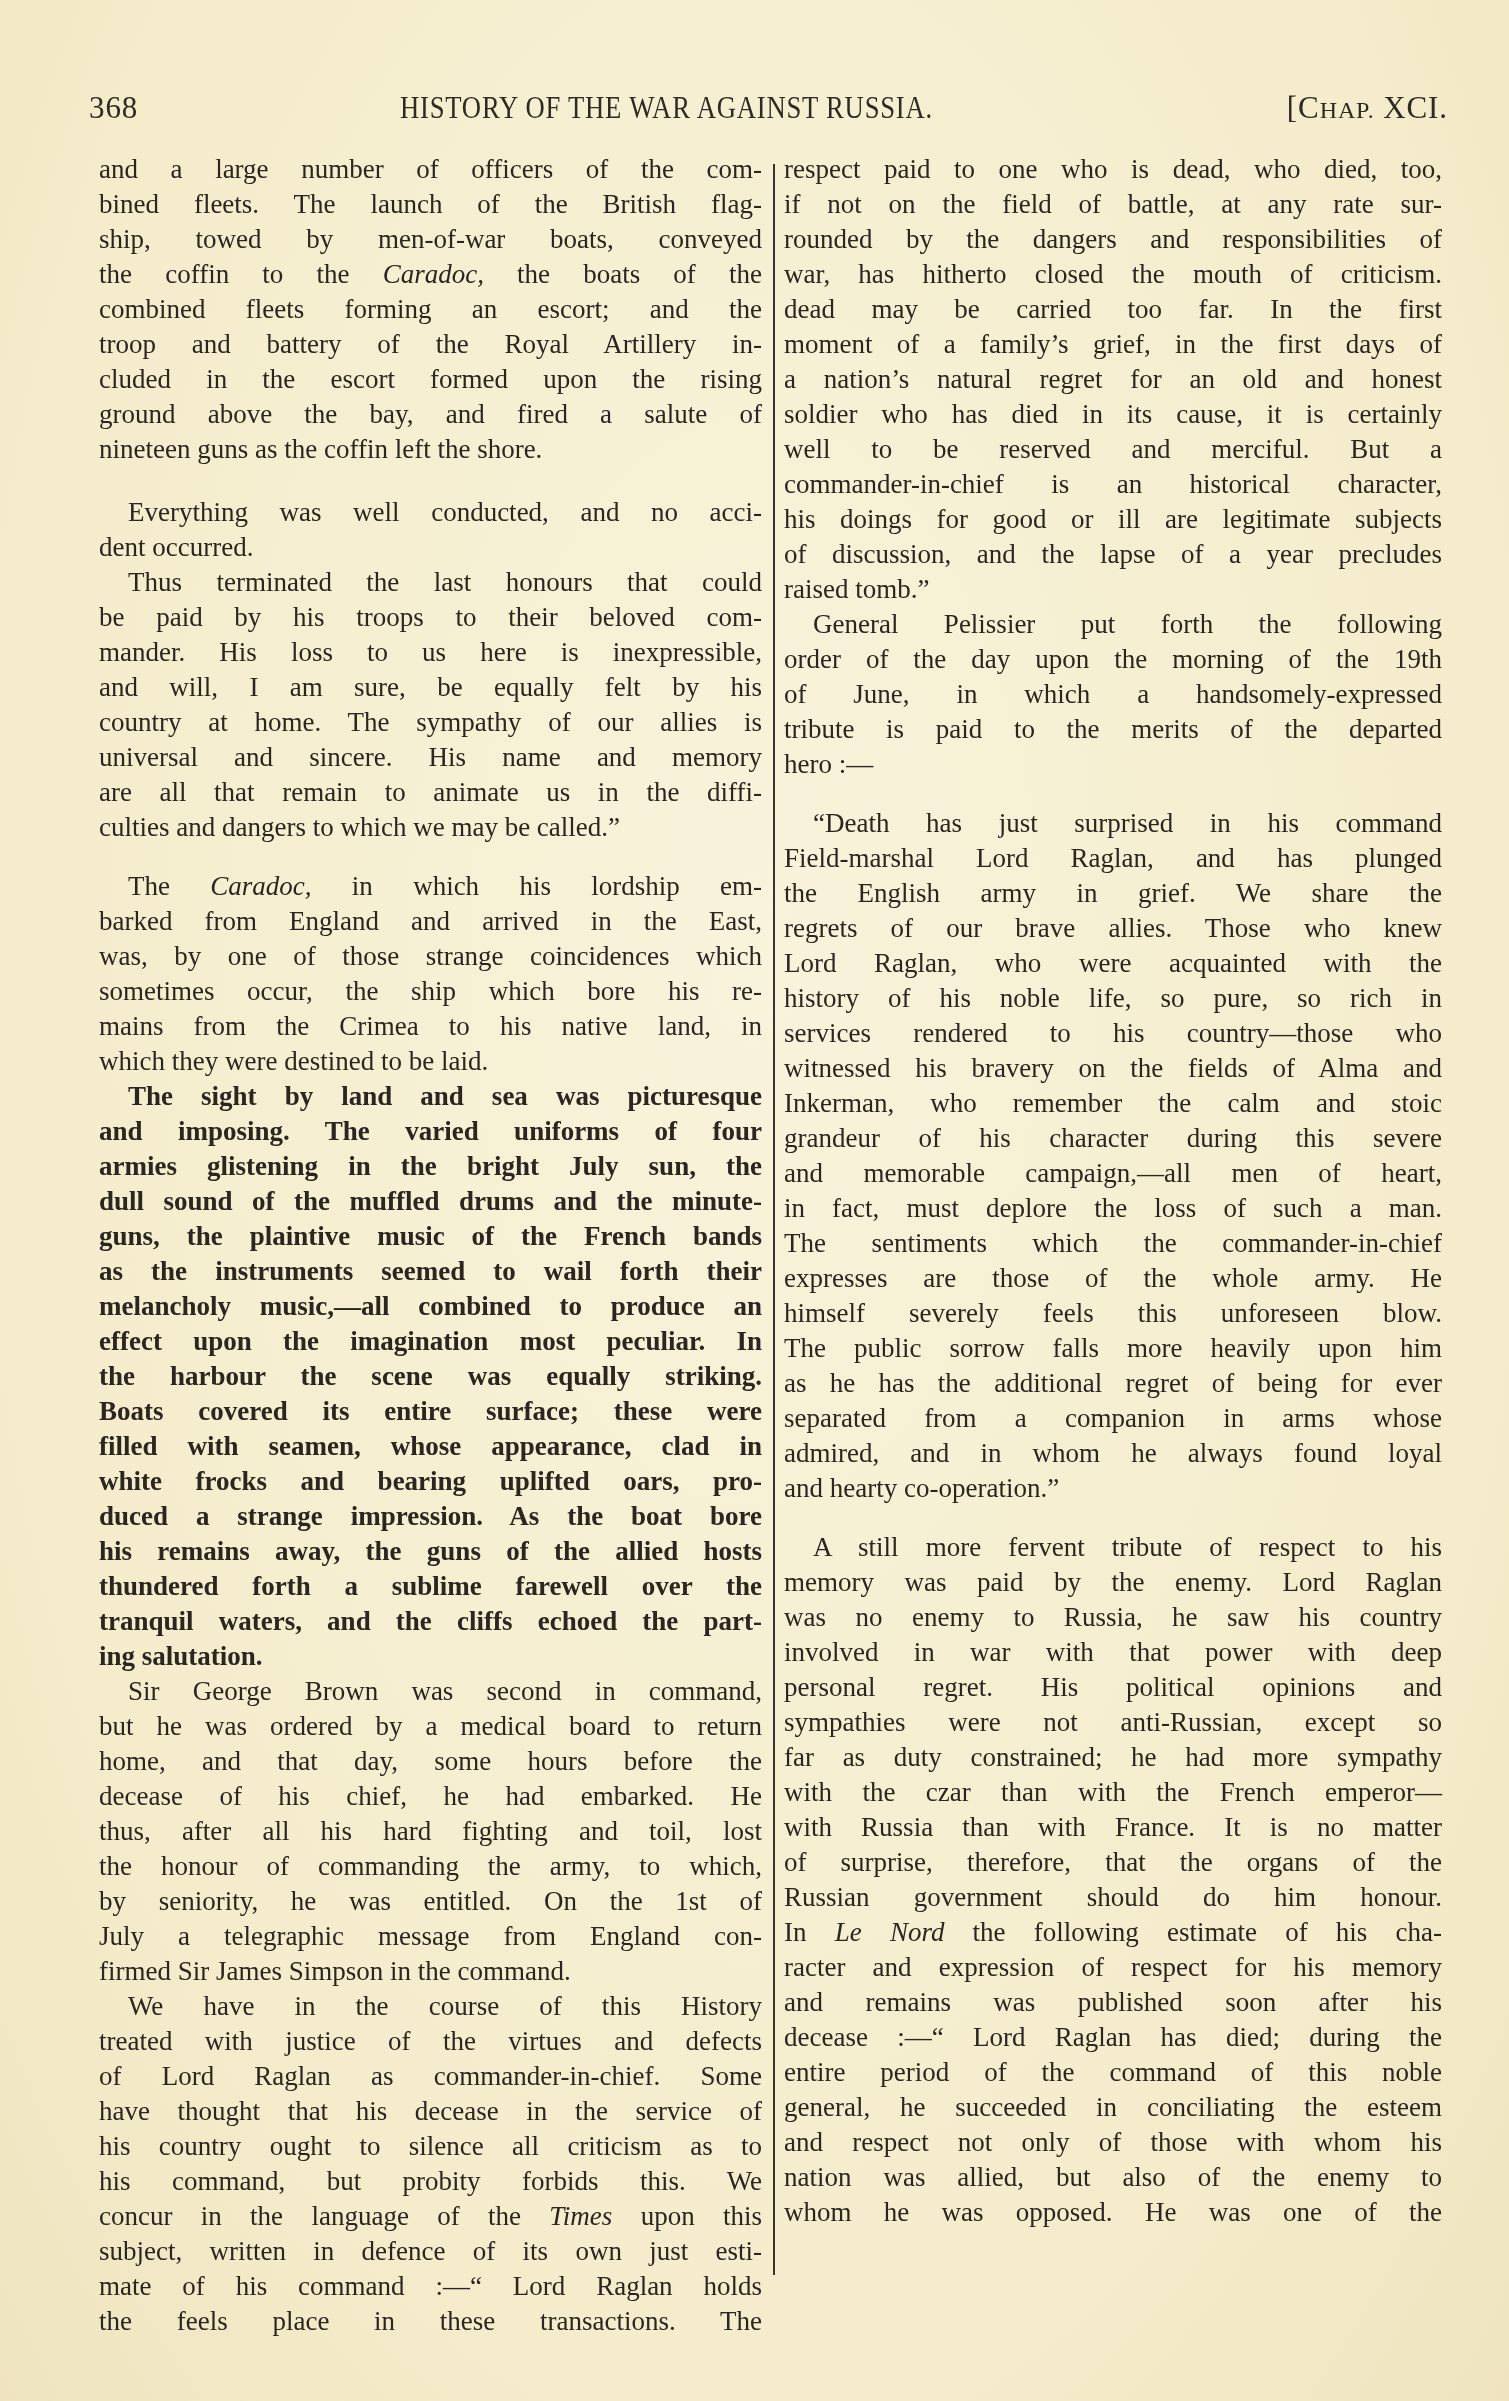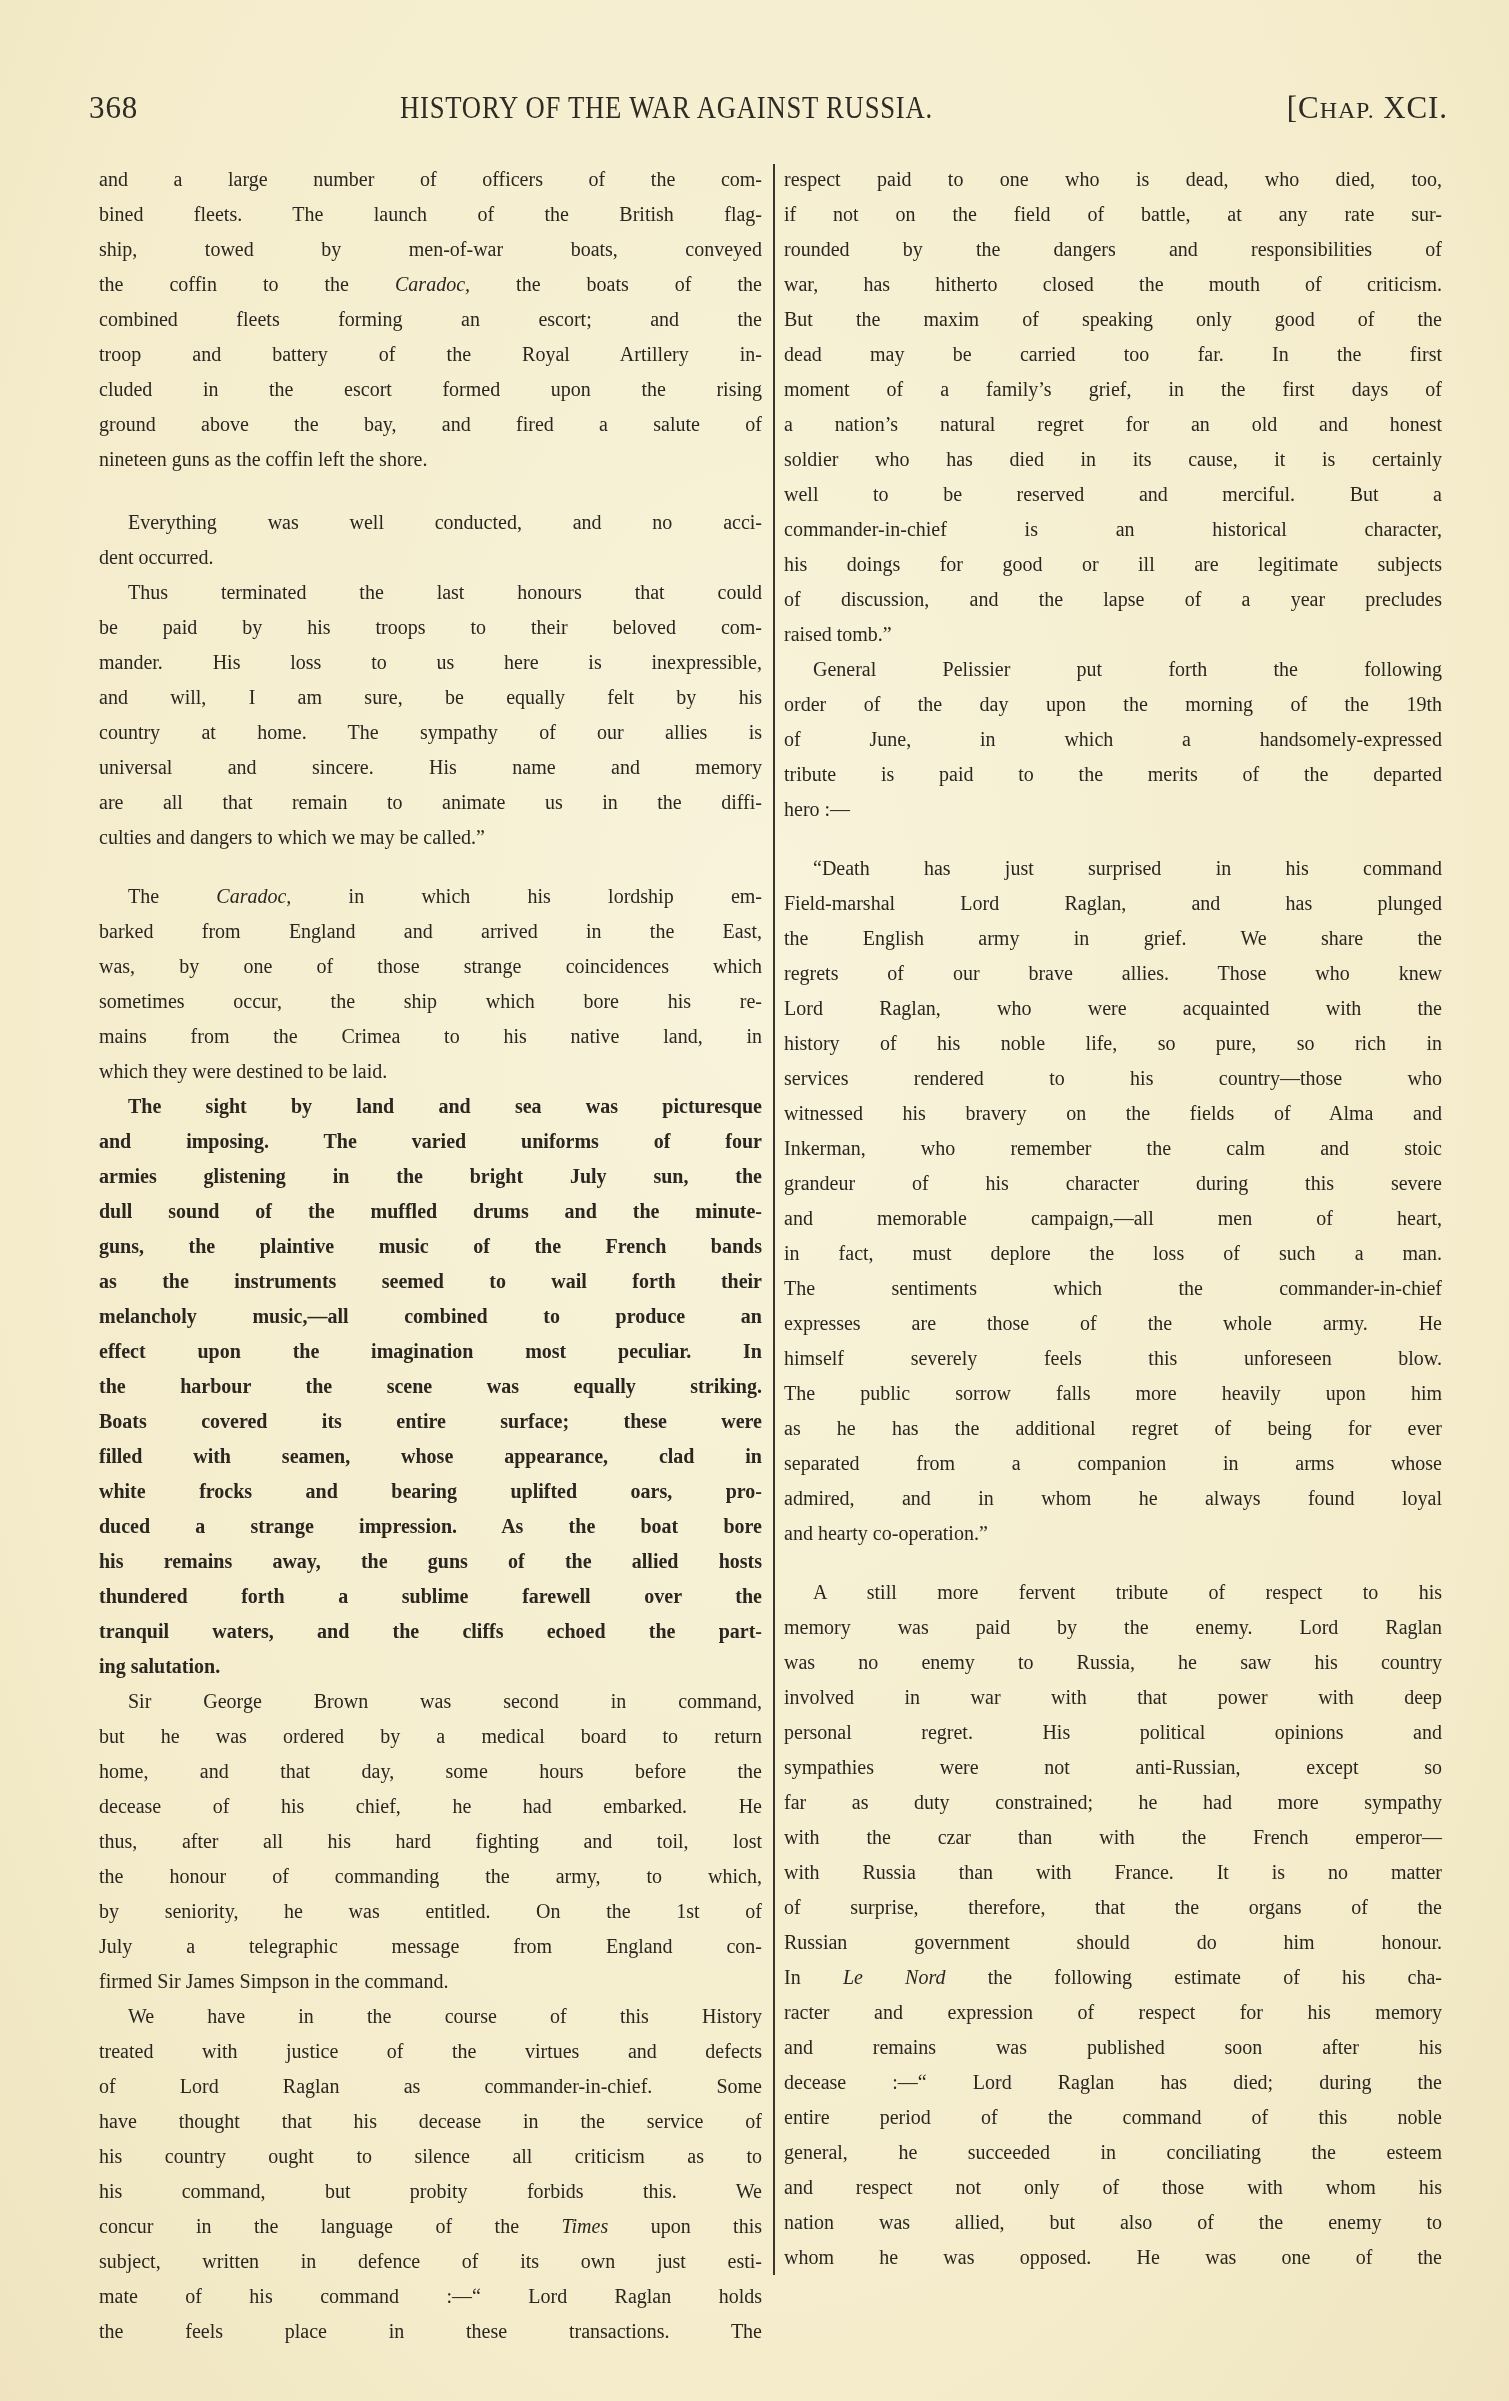--- a/index.html
+++ b/index.html
@@ -50,23 +50,23 @@
       position: absolute;
       right: 0;
       top: 0;
       white-space: nowrap;
     }
     .running-head .chapter-ref .sc {
       font-size: 24px;
     }
     .column {
       position: absolute;
-      top: 162px;
+      top: 152px;
       width: 663px;
-      font-size: 20px;
+      font-size: 27px;
       line-height: 35px;
       text-align: justify;
       hyphens: none;
     }
     .col-left { left: 99px; }
     .col-right { left: 784px; width: 658px; }
     .column-rule {
       position: absolute;
       left: 773px;
       top: 164px;
@@ -175,21 +175,20 @@
   </div>
 
   <div class="column-rule"></div>
 
   <div class="column col-right">
     <div class="para noindent" style="text-indent: 0px;">
         <span class="line">respect paid to one who is dead, who died, too,</span>
         <span class="line">if not on the field of battle, at any rate sur-</span>
         <span class="line">rounded by the dangers and responsibilities of</span>
         <span class="line">war, has hitherto closed the mouth of criticism.</span>
-        <span class="line">But the maxim of speaking only good of the</span>
         <span class="line">dead may be carried too far.  In the first</span>
         <span class="line">moment of a family’s grief, in the first days of</span>
         <span class="line">a nation’s natural regret for an old and honest</span>
         <span class="line">soldier who has died in its cause, it is certainly</span>
         <span class="line">well to be reserved and merciful.  But a</span>
         <span class="line">commander-in-chief is an historical character,</span>
         <span class="line">his doings for good or ill are legitimate subjects</span>
         <span class="line">of discussion, and the lapse of a year precludes</span>
         <span class="line last">raised tomb.”</span>
       </div>

